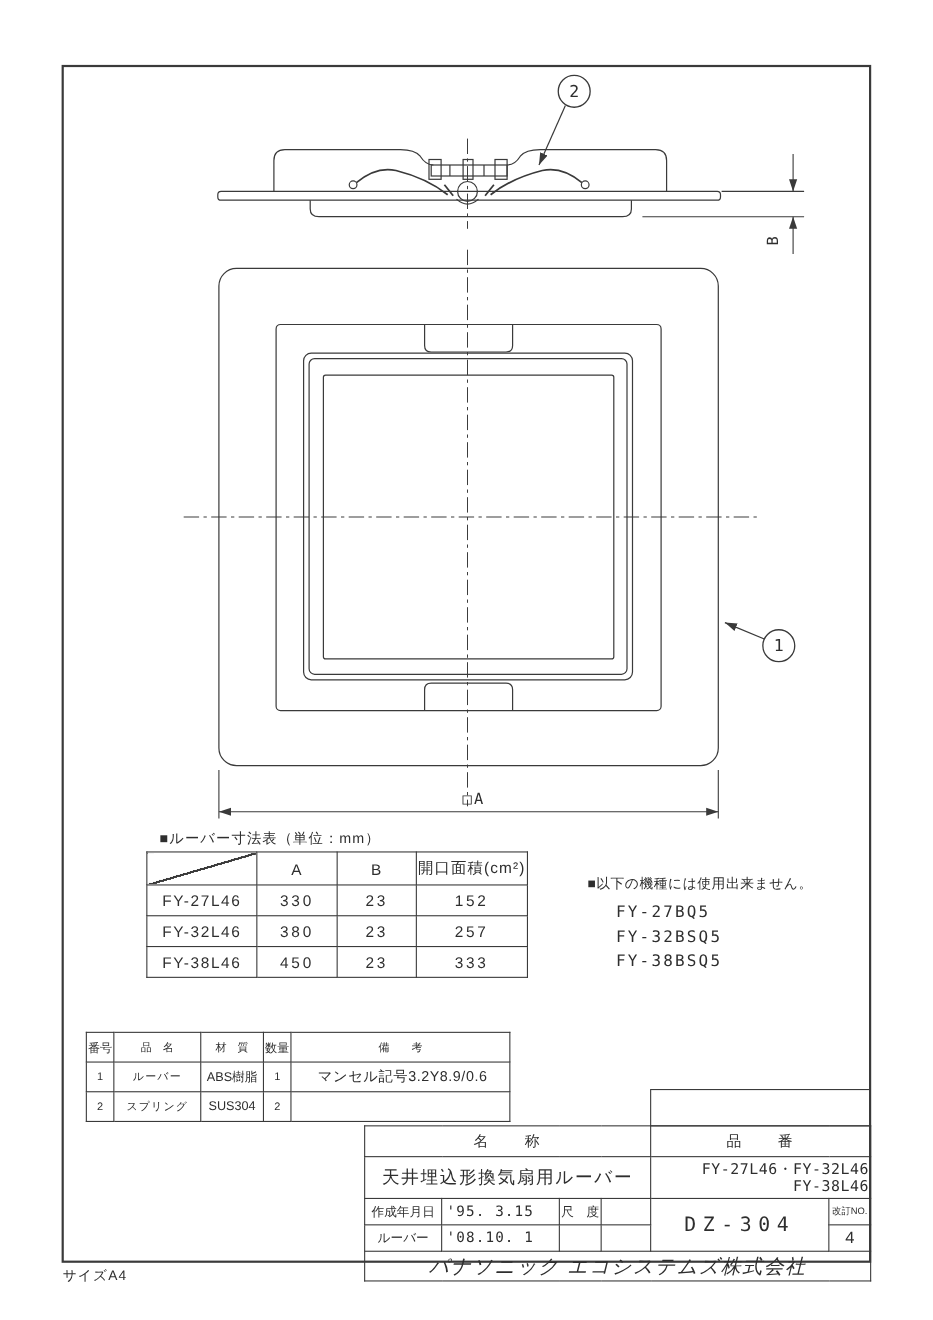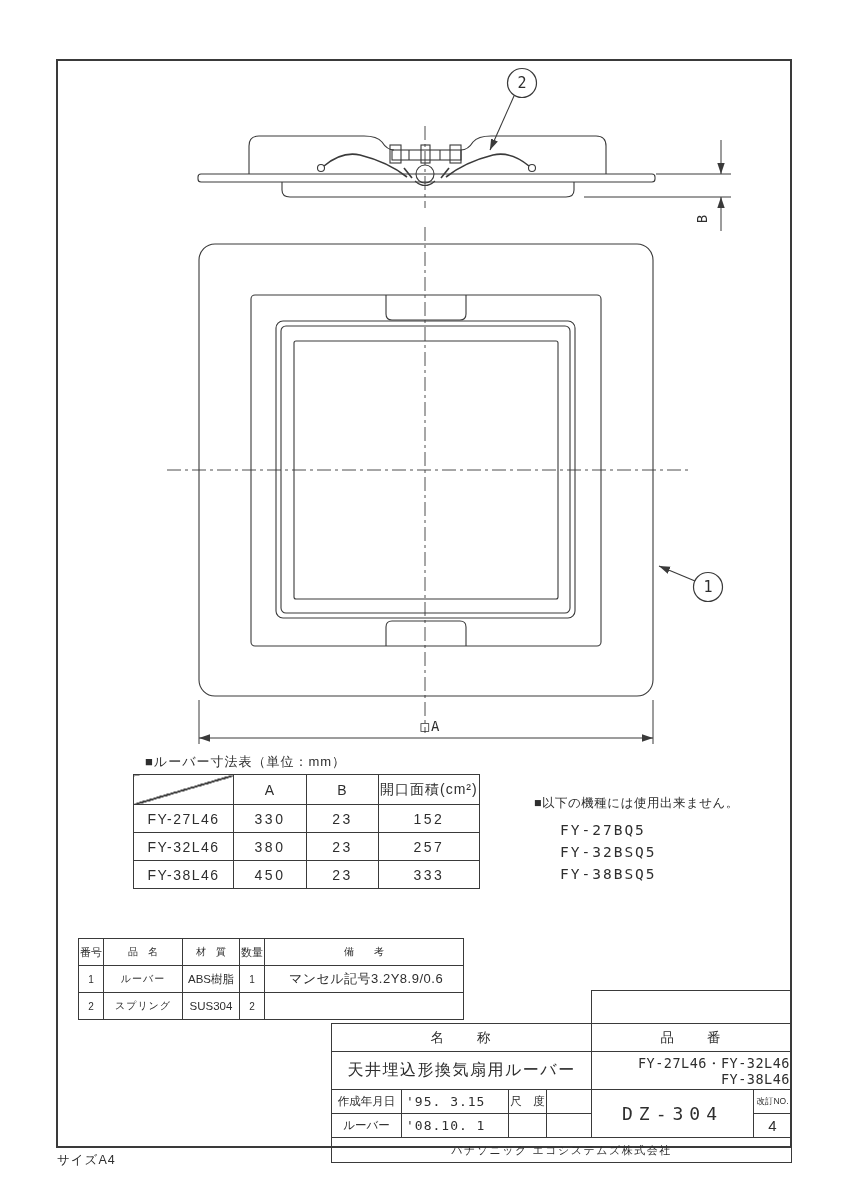--- a/index.html
+++ b/index.html
@@ -52,21 +52,21 @@
   .tb-pn div{font-size:13.5px;line-height:16px;letter-spacing:0.5px;
     font-family:"DejaVu Sans Mono","Liberation Sans",sans-serif;}
   td.tb-lab{font-size:11.5px;letter-spacing:0;}
   td.tb-date{font-size:13px;letter-spacing:1px;text-align:left;padding-left:4px;
     font-family:"DejaVu Sans Mono","Liberation Sans",sans-serif;}
   td.tb-small{font-size:10.5px;letter-spacing:0;padding-left:44px;}
   td.tb-dz{font-size:18px;letter-spacing:6px;
     font-family:"DejaVu Sans Mono","Liberation Sans",sans-serif;}
   td.tb-revlab{font-size:8.5px;letter-spacing:0;}
   td.tb-rev{font-size:15px;}
-  td.tb-company{font-size:11px;letter-spacing:1.5px;}
+  td.tb-company{font-size:18px;letter-spacing:1.5px;font-style:italic;}
 
   .size-label{position:absolute;left:57px;top:1152px;font-size:12.5px;letter-spacing:1px;}
 </style>
 </head>
 <body>
 
 <div class="sheet">
 
   <svg class="draw" width="848" height="1200" viewBox="0 0 848 1200">
     <defs>

